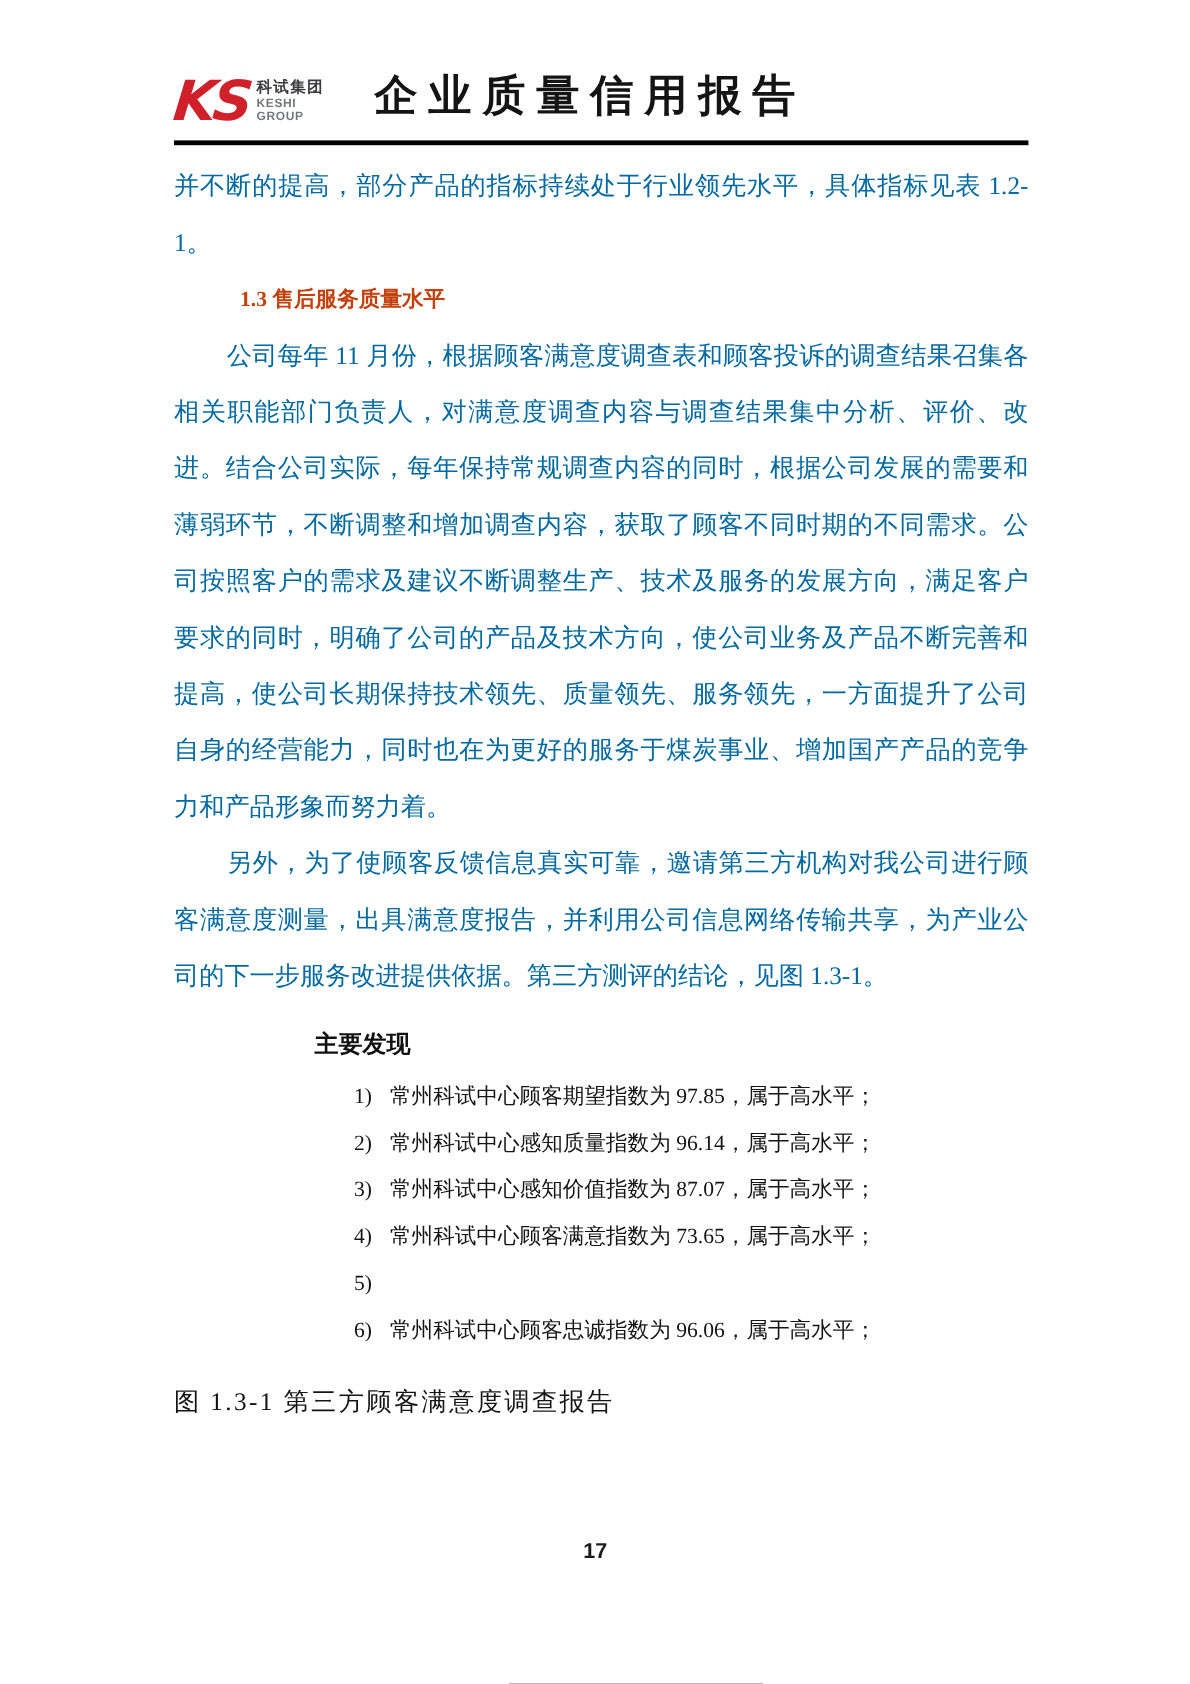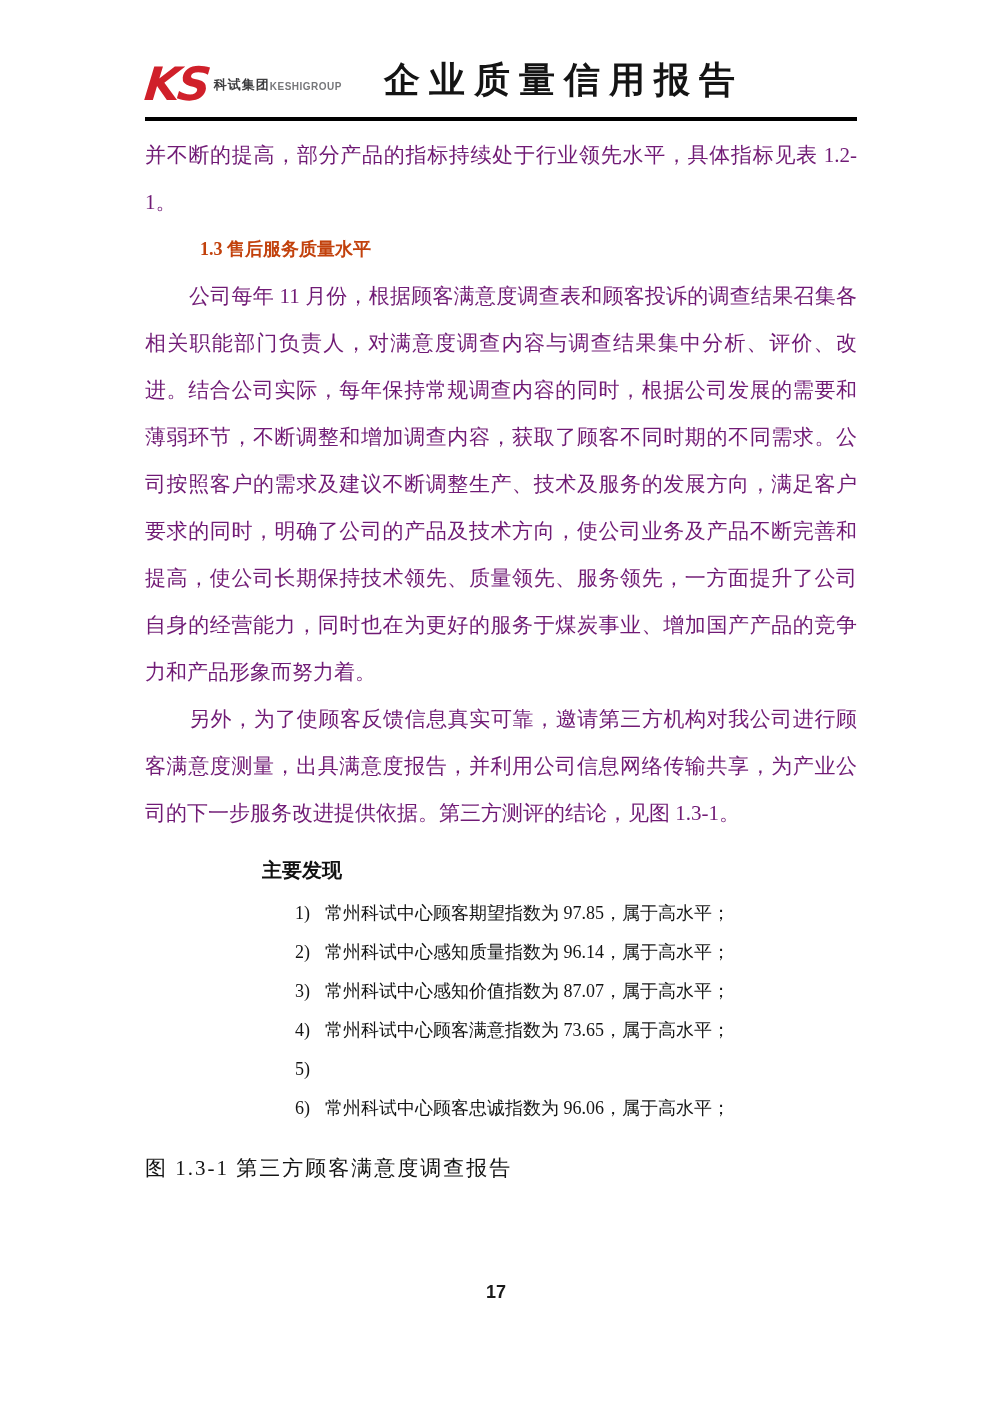--- a/index.html
+++ b/index.html
@@ -40,23 +40,22 @@
     font-style: italic;
     font-size: 46px;
     line-height: 46px;
     letter-spacing: -3px;
     color: #d0202a;
     transform: skewX(-6deg);
     display: inline-block;
   }
   .logo-text {
     display: flex;
-    flex-direction: row;
+    flex-direction: column;
     justify-content: center;
-    align-items: flex-end;
   }
   .logo-cn {
     font-family: "DejaVu Sans", "Liberation Sans", sans-serif;
     font-size: 13px;
     font-weight: 700;
     color: #3d3d3f;
     letter-spacing: 1px;
     line-height: 15px;
   }
   .logo-en {
@@ -74,21 +73,21 @@
     margin-left: 42px;
     padding-bottom: 2px;
     color: #141414;
   }
 
   
   .body-p {
     font-size: 21px;
     line-height: 47px;
     text-align: justify;
-    color: #701a75;
+    color: #0369a1;
   }
   .p-first { margin-top: 11px; }
   .indent-2 { text-indent: 44px; }
   .section-heading {
     font-size: 18px;
     font-weight: 700;
     line-height: 47px;
     text-indent: 55px;
     color: #c2410c;
   }

